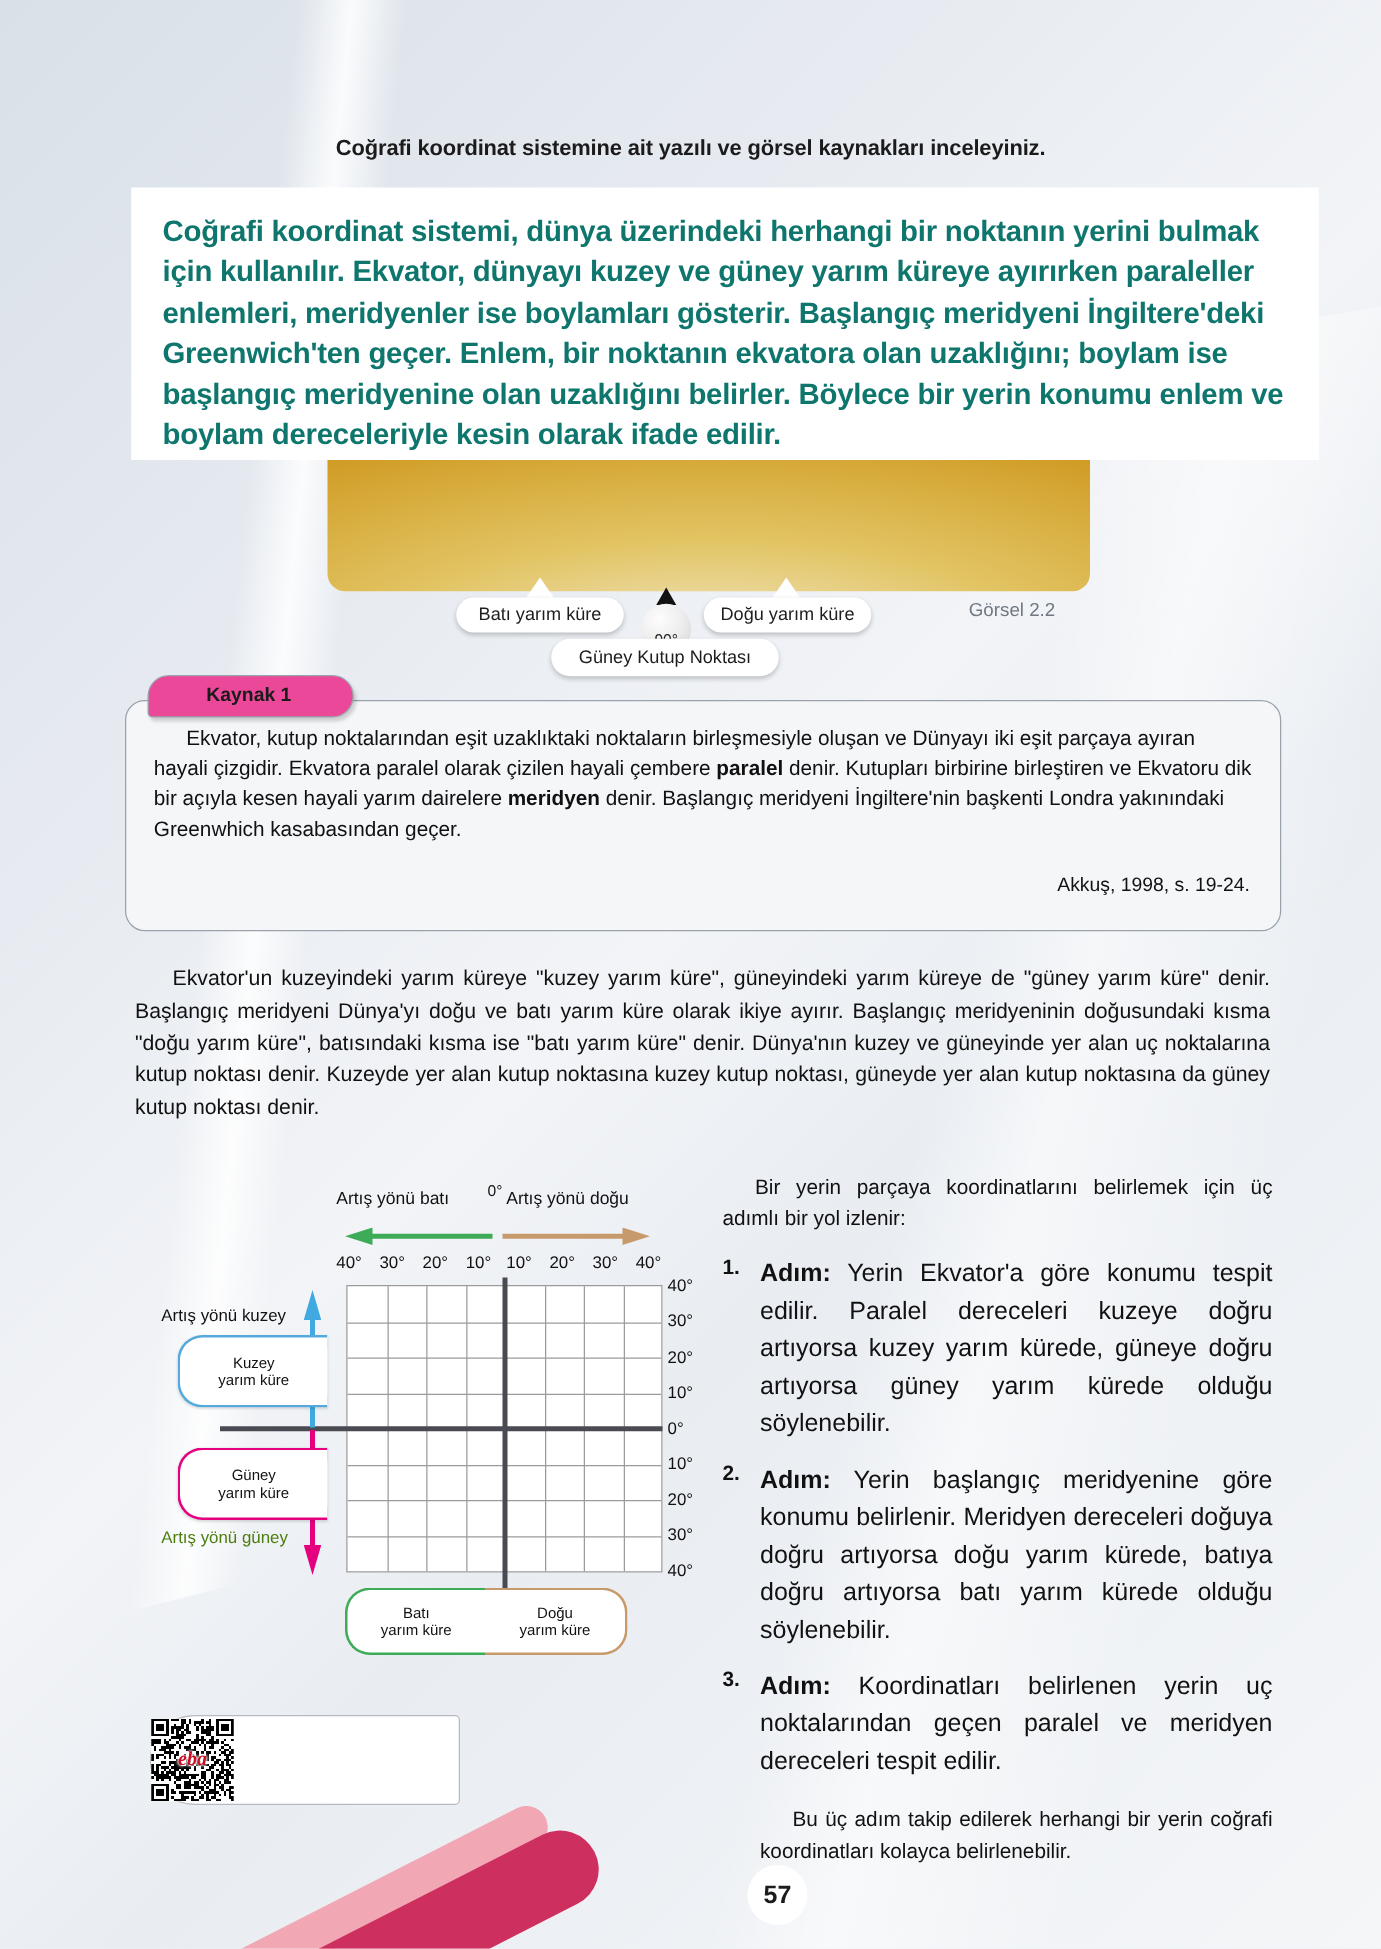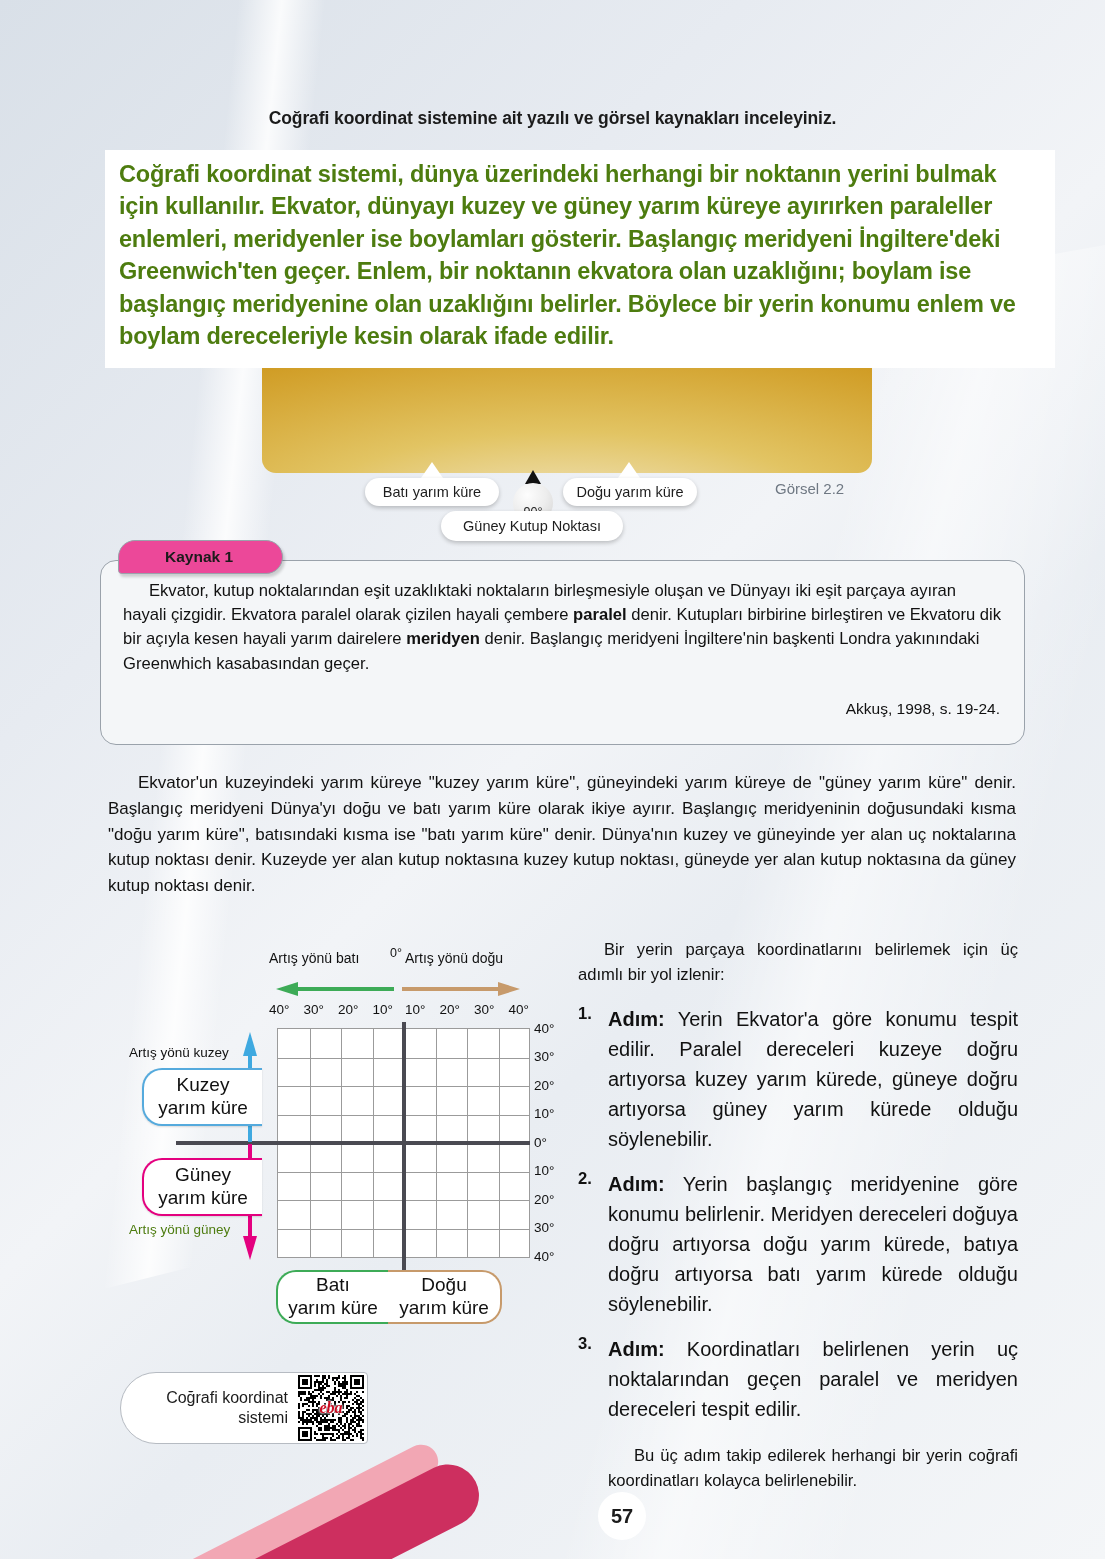--- a/index.html
+++ b/index.html
@@ -94,21 +94,21 @@
     border-left:8px solid transparent; border-right:8px solid transparent; border-bottom:14px solid #111;
   }
   #pole-arrow-stem{ position:absolute; left:531px; top:482px; width:4px; height:10px; background:#111; }
 
   
   #red-callout{
     left:105px; top:150px; width:950px; height:218px;
     background:#ffffff; overflow:hidden; padding:8px 14px 0 14px;
   }
   #red-callout p{
-    margin:0; color:#4d7c0f; font-weight:bold; font-size:23.5px; line-height:1.38;
+    margin:11px; color:#0f766e; font-weight:bold; font-size:23.5px; line-height:1.38;
     letter-spacing:-0.2px;
   }
 
   
   #kaynak-box{
     left:100px; top:560px; width:925px; height:185px;
     background:#f4f6f8; border:1.6px solid #9aa2ab; border-radius:16px;
   }
   #kaynak-tab{
     left:118px; top:540px; width:165px; height:34px;
@@ -165,21 +165,21 @@
 
   #arrow-north{ position:absolute; left:119px; top:82px; width:14px; height:112px; }
   #arrow-south{ position:absolute; left:119px; top:192px; width:14px; height:118px; }
 
   #cap-kuzey{ position:absolute; left:5px; top:95px; font-size:13.5px; color:#111; }
   #cap-guney{ position:absolute; left:5px; top:272px; font-size:13.5px; color:#4d7c0f;text-align:right; }
 
   .hemi-pill{
     position:absolute; background:#fff; border-radius:20px;
     display:flex; align-items:center; justify-content:center; text-align:center;
-    font-size:19px; line-height:1.2; color:#111;
+    font-size:12px; line-height:1.2; color:#111;
   }
   #pill-kuzey{ left:18px; top:118px; width:120px; height:58px; border:2px solid #55aadd; border-right:none;
                border-radius:20px 0 0 20px; box-shadow:0 1px 2px rgba(0,0,0,.13); }
   #pill-guney{ left:18px; top:208px; width:120px; height:58px; border:2px solid #e4007f; border-right:none;
                border-radius:20px 0 0 20px; box-shadow:0 1px 2px rgba(0,0,0,.13); }
 
   #pill-bati{ left:152px; top:320px; width:112px; height:54px; border:2px solid #3dab57; border-right:none;
               border-radius:20px 0 0 20px; }
   #pill-dogu{ left:264px; top:320px; width:114px; height:54px; border:2px solid #c79a6b; border-left:none;
               border-radius:0 20px 20px 0; }
@@ -385,24 +385,20 @@
   </div>
   <div class="hemi-pill" id="pill-dogu">
     <span>
       <span>Doğu</span><br>
       <span>yarım küre</span>
     </span>
   </div>
 </div>
 
 <div class="layer" id="qr-box">
-  <div id="qr-label">
-    <span>Coğrafi koordinat</span><br>
-    <span>sistemi</span>
-  </div>
   <div id="qr-code">
     <svg class="qr-canvas" viewBox="0 0 33 33" shape-rendering="crispEdges">
       <rect width="33" height="33" fill="#fff"></rect>
       <g fill="#000" id="qr-fill">
           <rect x="0" y="0" width="1" height="1"></rect>
           <rect x="1" y="0" width="1" height="1"></rect>
           <rect x="2" y="0" width="1" height="1"></rect>
           <rect x="3" y="0" width="1" height="1"></rect>
           <rect x="4" y="0" width="1" height="1"></rect>
           <rect x="5" y="0" width="1" height="1"></rect>

